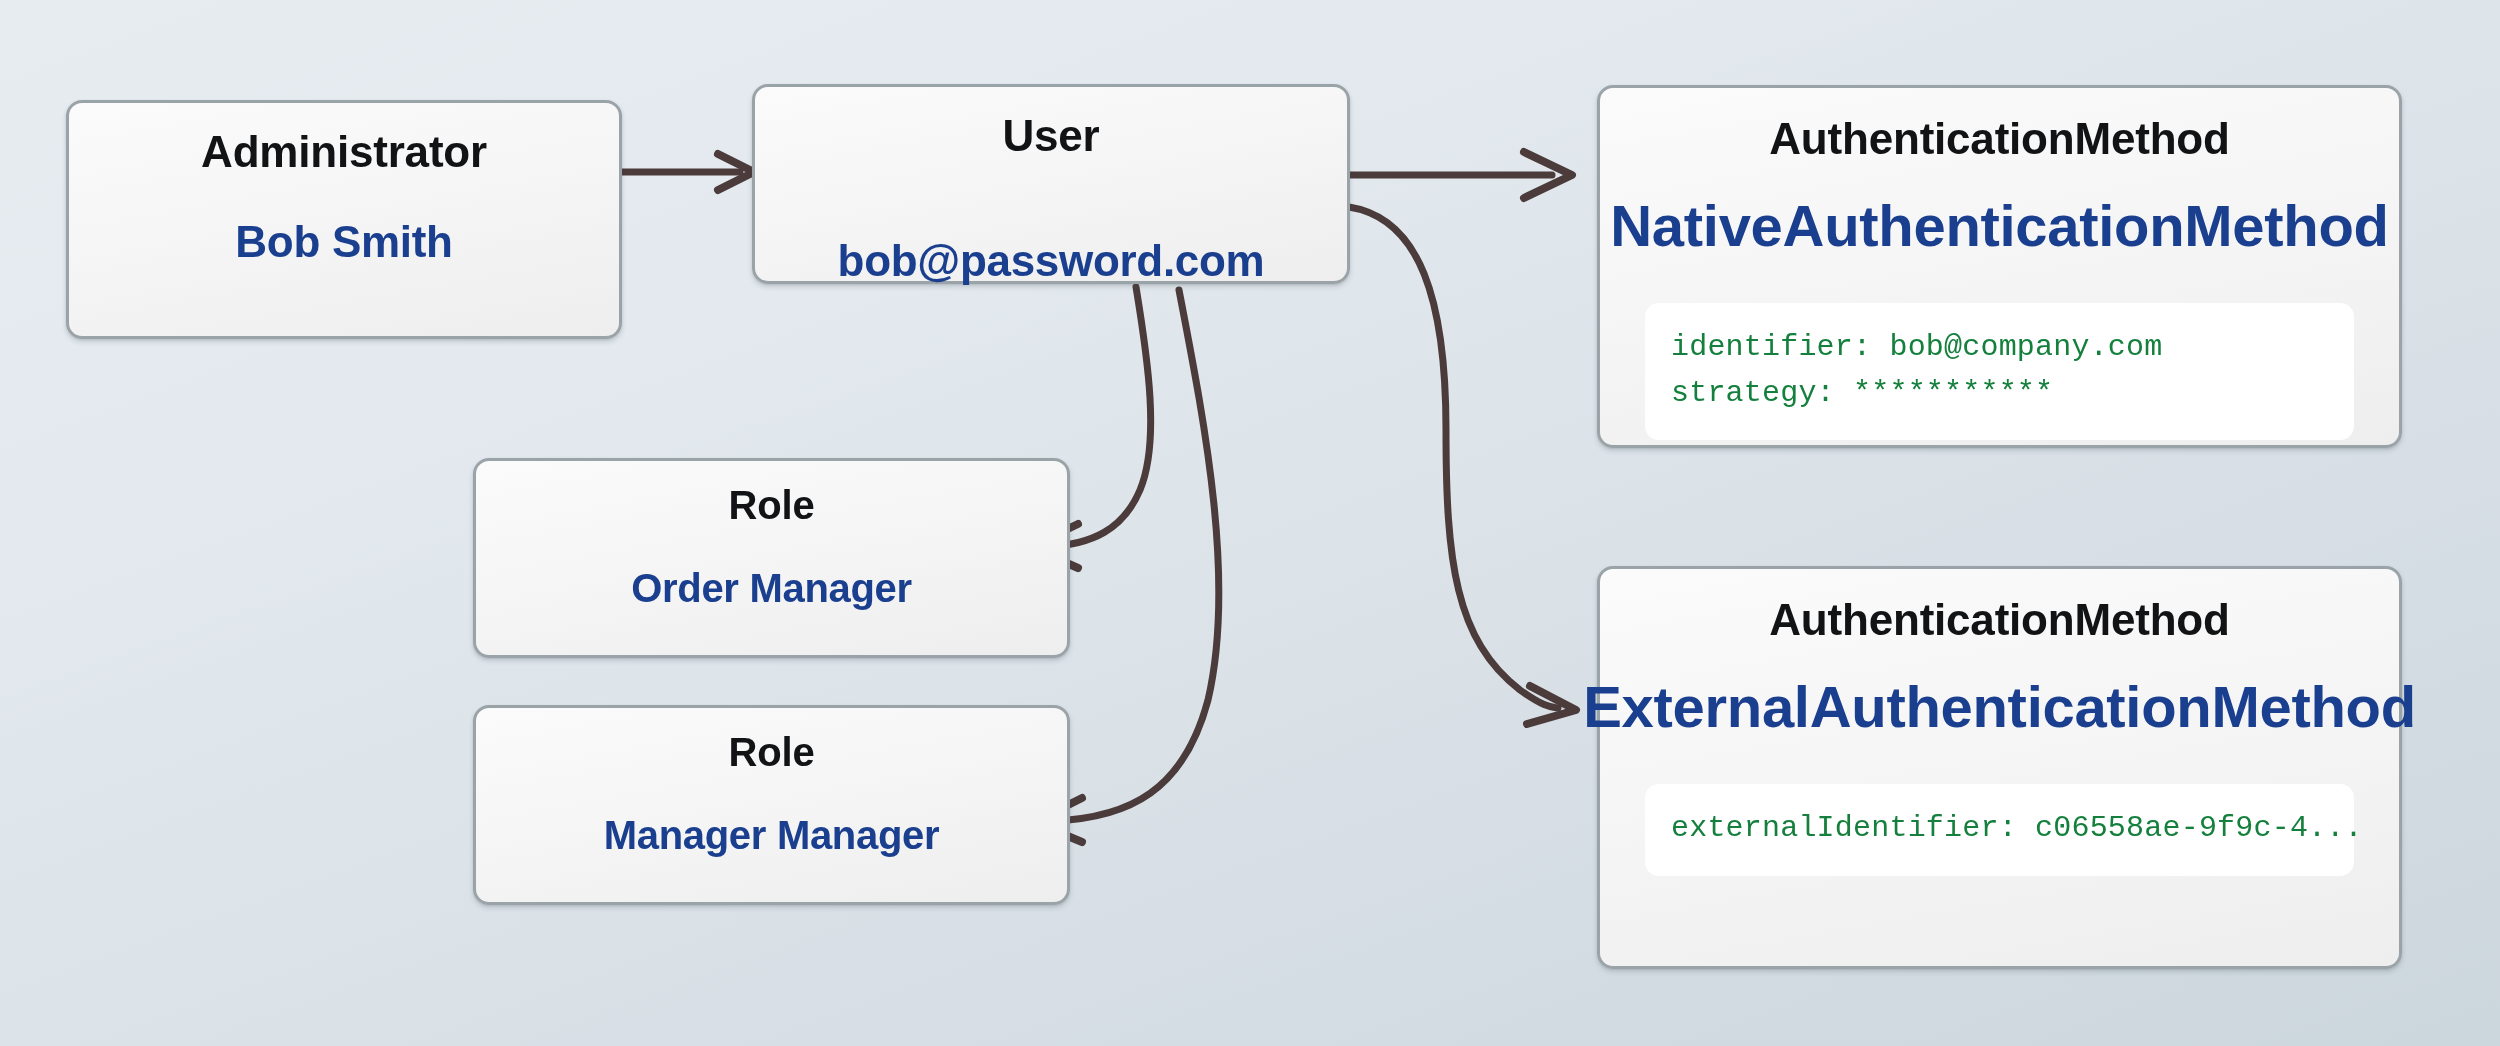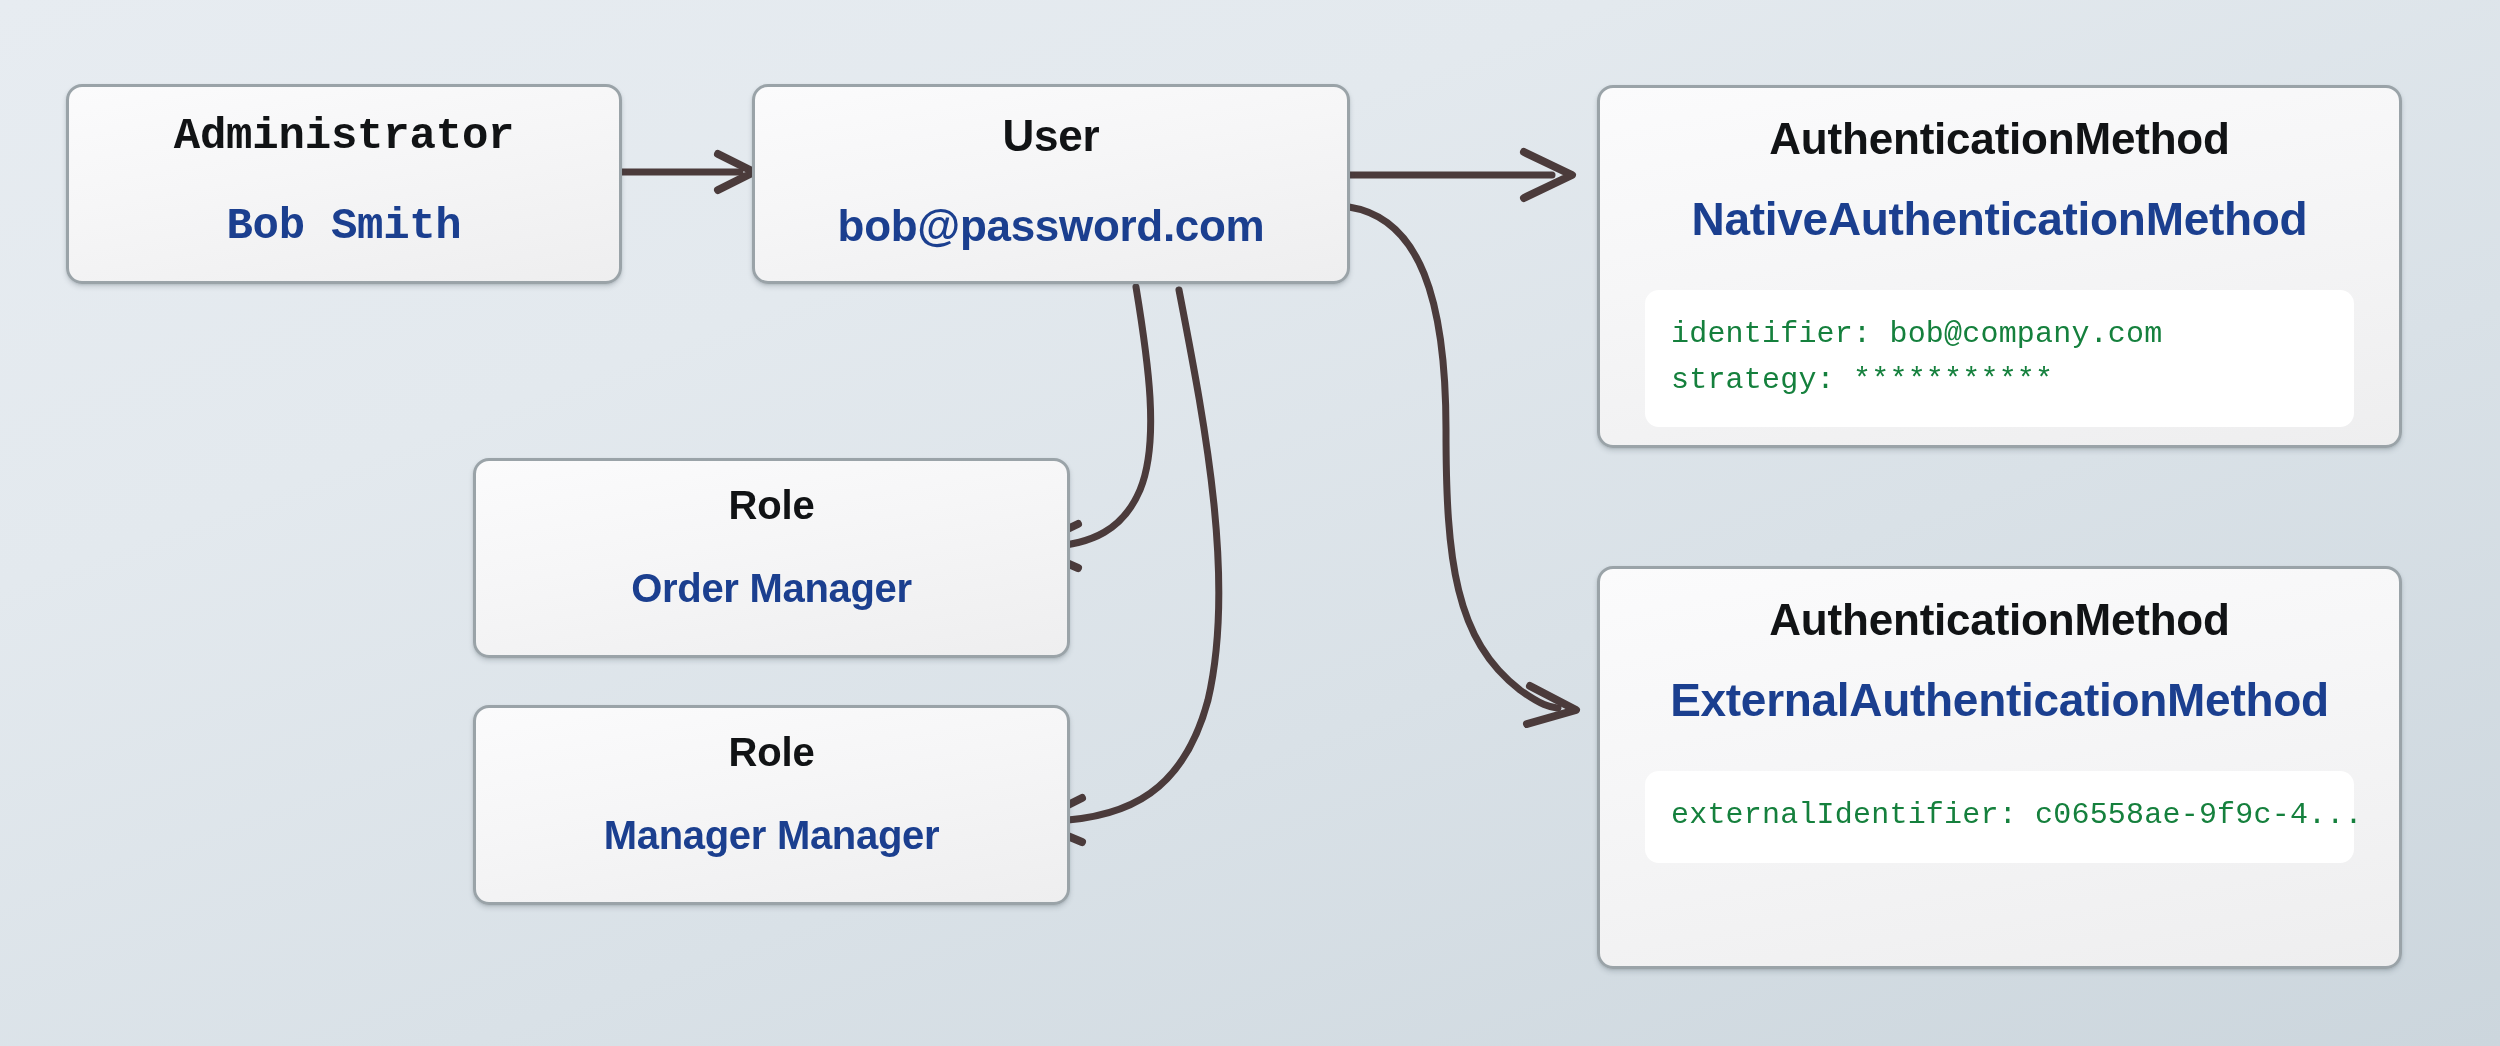--- a/index.html
+++ b/index.html
@@ -65,21 +65,21 @@
   
   .node.big-simple .node-type { font-size: 44px; margin-top: 24px; }
   .node.big-simple .node-label { font-size: 44px; margin-top: 40px; }
 
   
   .node.detail .node-type {
     font-size: 44px;
     margin-top: 26px;
   }
   .node.detail .node-label {
-    font-size: 46px;
+    font-size: 58px;
     margin-top: 28px;
   }
   .code-panel {
     background: #ffffff;
     border-radius: 14px;
     margin-top: 44px;
     width: calc(100% - 90px);
     padding: 22px 26px 24px 26px;
     box-sizing: border-box;
     align-self: center;
@@ -147,26 +147,26 @@
       <path class="edge-head" d="M 1078 524 L 1030 547 L 1078 568"></path>
     </g>
 
     <g>
       <path class="edge-path" d="M 1179 290 C 1204 420, 1236 580, 1208 700
                C 1184 790, 1130 818, 1053 821"></path>
       <path class="edge-head" d="M 1082 798 L 1034 822 L 1082 842"></path>
     </g>
   </svg>
 
-  <div class="node simple big-simple" style="left:66px; top:84px; width:556px; height:200px;font-family:Liberation Mono, monospace;">
+  <div class="node simple big-simple" style="left:66px; top:100px; width:556px; height:239px;">
     <div class="node-type">Administrator</div>
     <div class="node-label">Bob Smith</div>
   </div>
 
-  <div class="node simple big-simple" style="left:752px; top:84px; width:598px; height:200px;">
+  <div class="node simple big-simple" style="left:752px; top:84px; width:598px; height:200px;gap:35px;">
     <div class="node-type">User</div>
     <div class="node-label">bob@password.com</div>
   </div>
 
   <div class="node simple" style="left:473px; top:458px; width:597px; height:200px;">
     <div class="node-type">Role</div>
     <div class="node-label">Order Manager</div>
   </div>
 
   <div class="node simple" style="left:473px; top:705px; width:597px; height:200px;">

